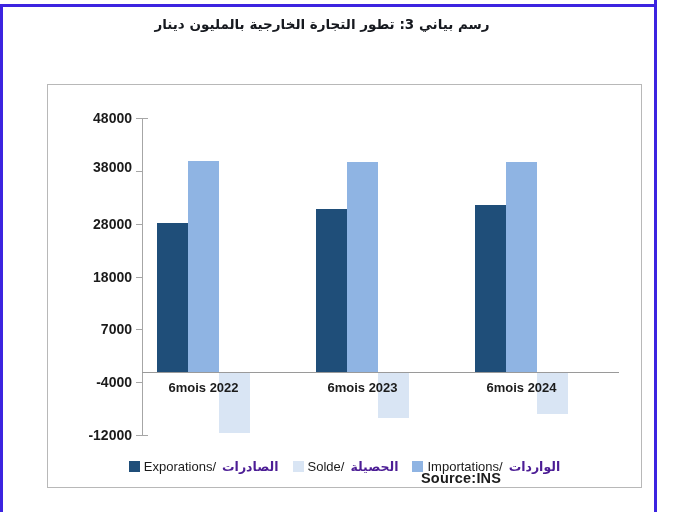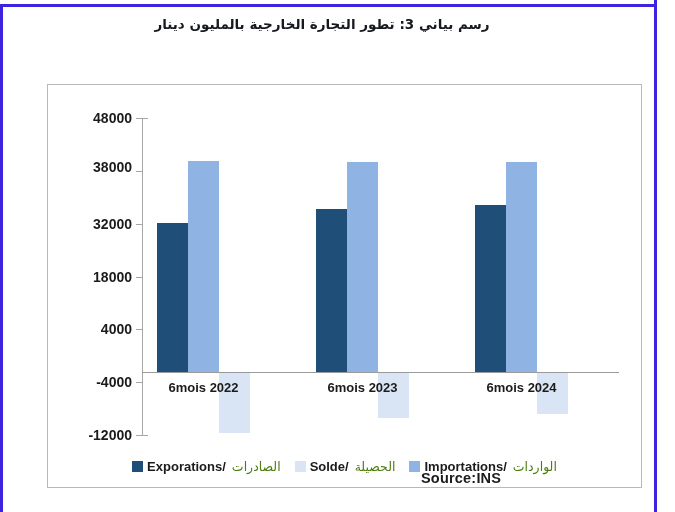--- a/index.html
+++ b/index.html
@@ -180,29 +180,29 @@
     width: 11px;
     height: 11px;
     flex: 0 0 auto;
   }
   .sw-exports { background: #1f4e79; }
   .sw-imports { background: #8fb4e3; }
   .sw-solde   { background: #d9e5f4; }
   .legend-fr {
     font-family: "Liberation Sans", sans-serif;
     font-size: 13px;
-    font-weight: bold;
+    font-weight: normal;
     color: #1b1b1b;
   }
   .legend-ar {
     font-family: "DejaVu Sans", sans-serif;
     direction: rtl;
     font-size: 12.5px;
-    font-weight: normal;
-    color: #4d7c0f;
+    font-weight: bold;
+    color: #4c1d95;
     margin-left: 2px;
   }
 
   
   .source {
     position: absolute;
     left: 421px;
     top: 470px;
     font-family: "Liberation Sans", sans-serif;
     font-size: 14.5px;
@@ -229,25 +229,25 @@
     <div class="plot" id="plot">
       <div class="axis-line-v"></div>
       <div class="axis-cap" style="top:0"></div>
       <div class="axis-cap" style="top:100%"></div>
       <div id="ticks">
           <div class="tick" style="top: 0px;"></div>
           <div class="ylabel" style="top: 0px;">48000</div>
           <div class="tick" style="top: 52.8333px;"></div>
           <div class="ylabel" style="top: 49px;">38000</div>
           <div class="tick" style="top: 105.667px;"></div>
-          <div class="ylabel" style="top: 105.667px;">32000</div>
+          <div class="ylabel" style="top: 105.667px;">28000</div>
           <div class="tick" style="top: 158.5px;"></div>
           <div class="ylabel" style="top: 158.5px;">18000</div>
           <div class="tick" style="top: 211.333px;"></div>
-          <div class="ylabel" style="top: 211.333px;">4000</div>
+          <div class="ylabel" style="top: 211.333px;">7000</div>
           <div class="tick" style="top: 264.167px;"></div>
           <div class="ylabel" style="top: 264.167px;">-4000</div>
           <div class="tick" style="top: 317px;"></div>
           <div class="ylabel" style="top: 317px;">-12000</div>
         </div>
       <div id="bars">
           <div class="bar" style="left: 15px; width: 31px; background: rgb(31, 78, 121); position: absolute; top: 104.61px; height: 148.99px;"></div>
           <div class="bar" style="left: 46px; width: 31px; background: rgb(143, 180, 227); position: absolute; top: 43.3233px; height: 210.277px;"></div>
           <div class="bar" style="left: 77px; width: 31px; background: rgb(217, 229, 244); position: absolute; top: 253.6px; height: 61.2867px;"></div>
           <div class="bar" style="left: 174px; width: 31px; background: rgb(31, 78, 121); position: absolute; top: 90.8733px; height: 162.727px;"></div>

